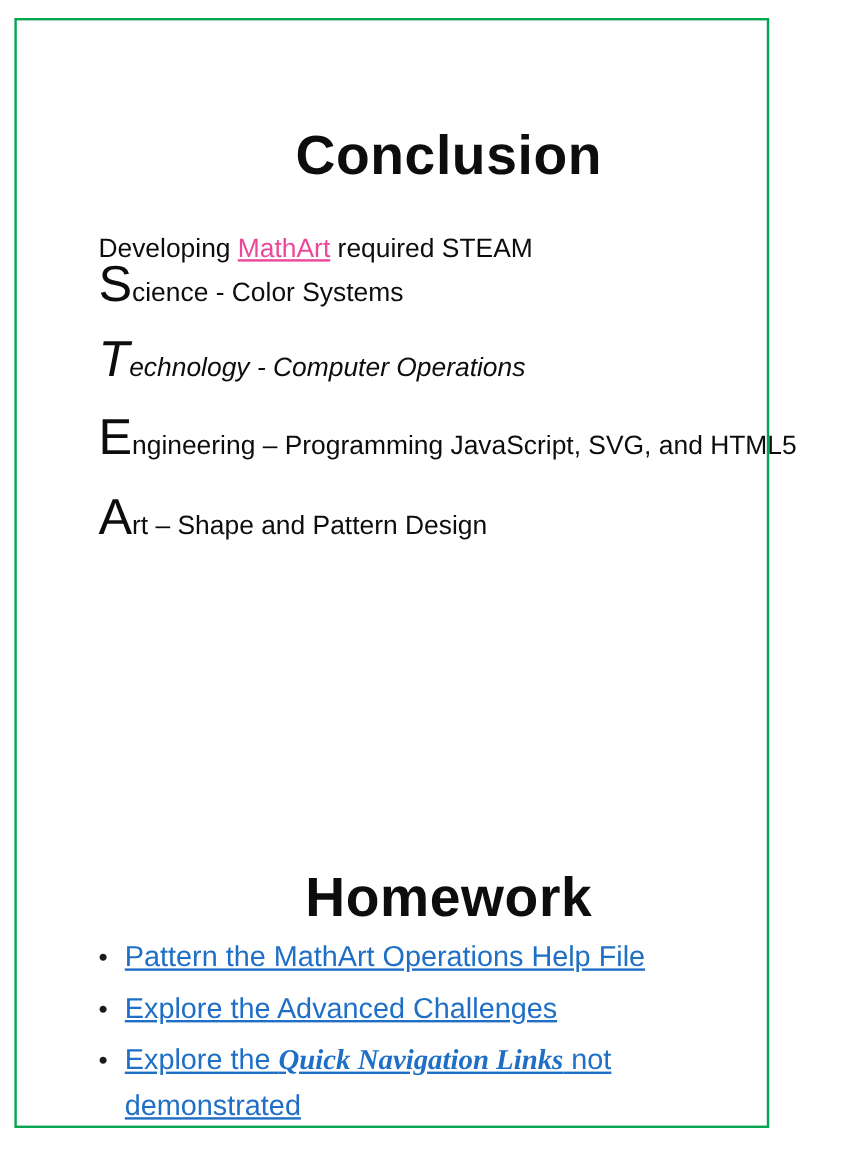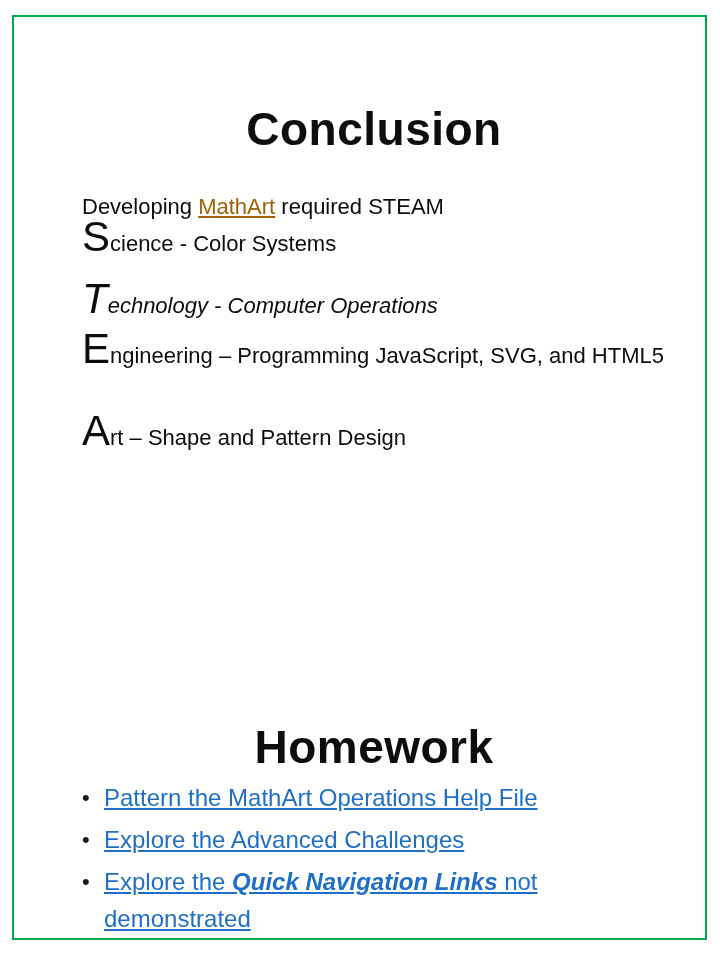--- a/index.html
+++ b/index.html
@@ -9,21 +9,21 @@
     height: 960px;
     background: #ffffff;
     overflow: hidden;
     font-family: "Liberation Sans", sans-serif;
     color: #0d0d0d;
   }
   .slide {
     position: absolute;
     left: 12px;
     top: 15px;
-    width: 695px;
+    width: 629px;
     height: 925px;
     box-sizing: border-box;
     border: 2px solid #00A651;
     background: #ffffff;
   }
   .title {
     position: absolute;
     left: 0;
     top: 54px;
     width: 720px;
@@ -37,41 +37,41 @@
     left: 68px;
     top: 153px;
     font-size: 22px;
     line-height: 30px;
     white-space: nowrap;
   }
   .intro a, .hw-link {
     text-decoration: underline;
     cursor: pointer;
   }
-  .intro a { color: #a16207; margin-top: 36px; }
+  .intro a { color: #ec4899; margin-top: 36px; }
   .steam-item {
     position: absolute;
     left: 68px;
     font-size: 22px;
     line-height: 35px;
     white-space: nowrap;
   }
   .steam-item.wraps {
     white-space: normal;
     max-width: 555px;
     padding-left: 37px;
     text-indent: -37px;
   }
   .big-letter {
     font-size: 42px;
     line-height: 35px;
   }
   .steam-s { top: 202px; }
   .steam-t { top: 264px; font-style: italic; }
-  .steam-e { top: 314px; }
+  .steam-e { top: 329px; }
   .steam-a { top: 396px; }
   .steam-m { top: 459px; }
   .hw-title {
     position: absolute;
     left: 0;
     top: 665px;
     width: 720px;
     text-align: center;
     font-size: 46px;
     font-weight: bold;
@@ -96,21 +96,21 @@
   }
   .hw-bullet {
     position: absolute;
     left: 0;
     top: 0;
     color: #1a1a1a;
     font-size: 22px;
   }
   .hw-link { color: #1E6FC5; }
   .hw-em {
-    font-family: Liberation Sans, sans-serif;
+    font-family: Liberation Serif, serif;
     font-style: italic;
     font-weight: bold;
   }
 </style>
 </head>
 <body>
 
 <div class="slide">
 
   <h1 class="title">Conclusion</h1>

